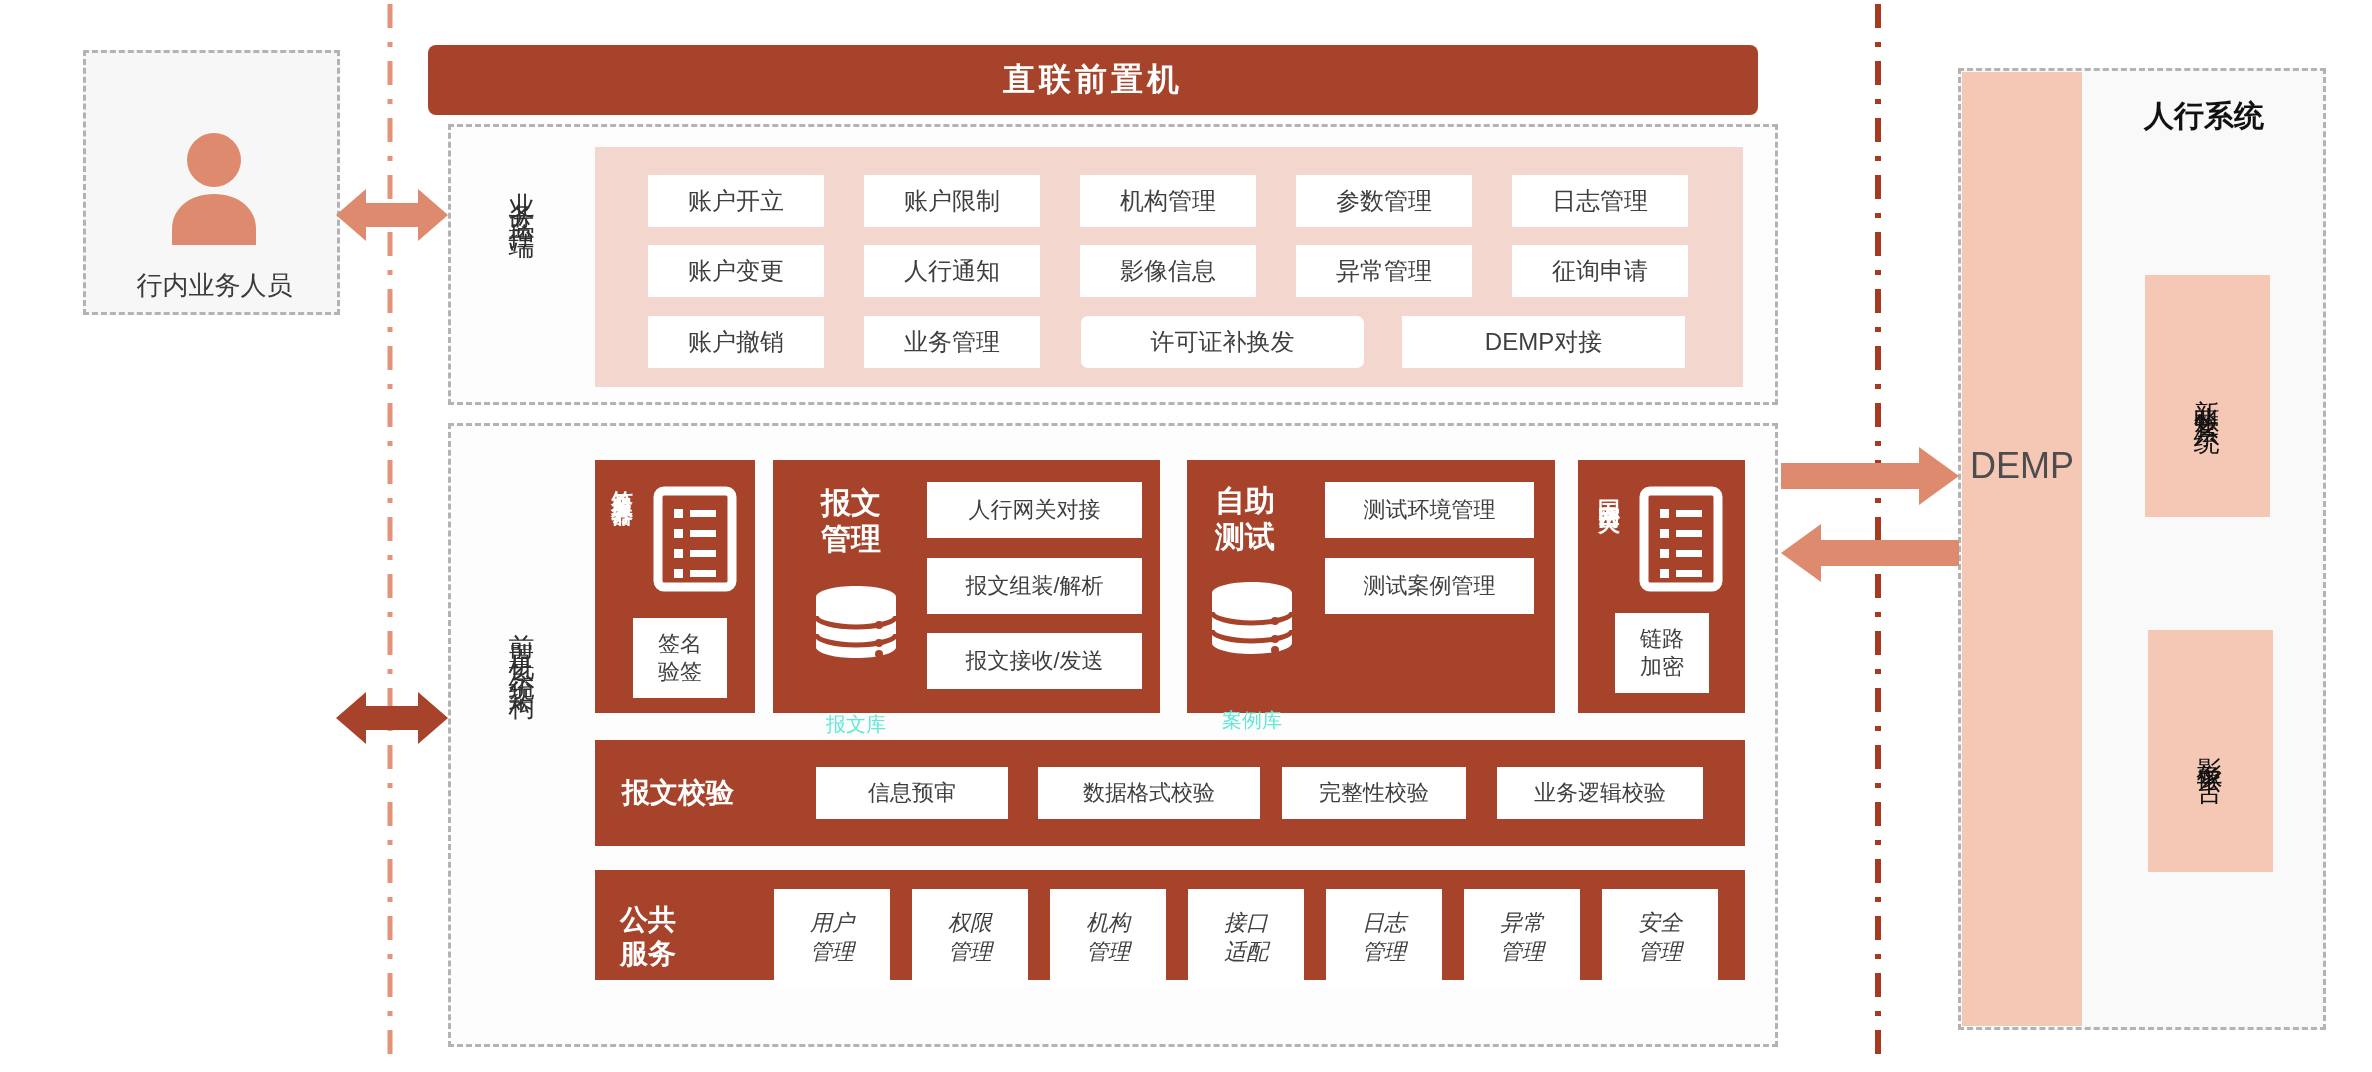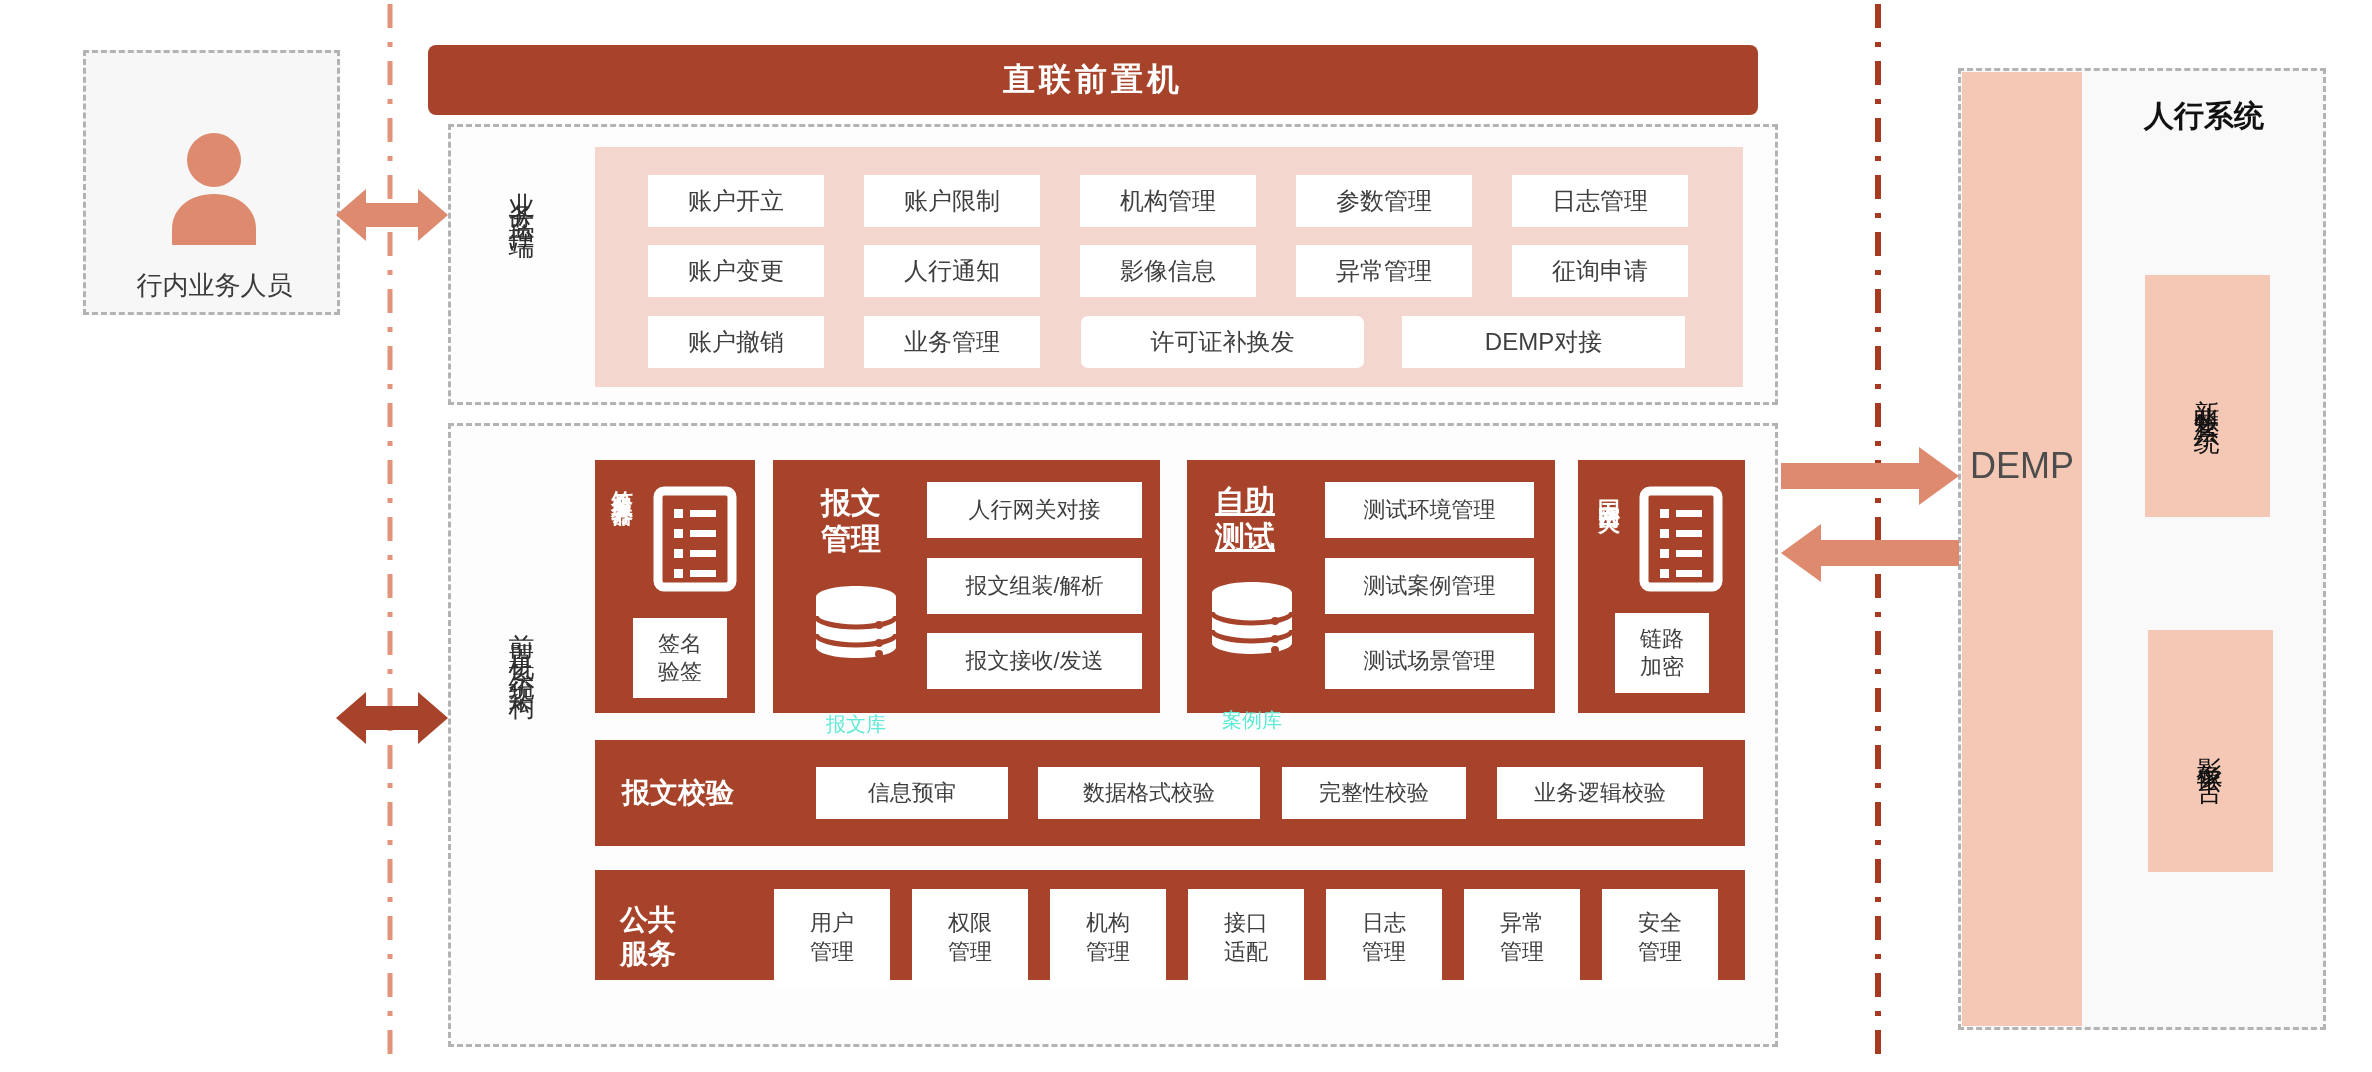--- a/index.html
+++ b/index.html
@@ -16,21 +16,21 @@
   .btn.small{font-size:22px;}
   .block{background:#a8432b;}
   .bar{background:#a8432b;}
   .block-title{color:#ffffff;font-weight:bold;font-size:30px;line-height:1.2;}
   .block-vtitle{color:#ffffff;font-weight:bold;font-size:22px;letter-spacing:4px;writing-mode:vertical-rl;text-orientation:upright;}
   .bar-title{color:#ffffff;font-weight:bold;font-size:28px;line-height:1.2;}
   .pink-box{background:#f5c8b6;display:flex;align-items:center;justify-content:center;}
   .pink-label{font-size:26px;color:#111111;}
   .db-label{color:#5eead4;font-size:20px;text-align:center;margin-top:43px;}
   .wrap2{width:48px;line-height:1.28;}
-  .wrap2c{width:50px;line-height:1.3;}
+  .wrap2c{width:50px;line-height:1.3;font-style:italic;}
   .title-black{font-weight:bold;color:#111111;}
 </style>
 </head>
 <body>
 
 <div id="canvas">
 
   <svg class="abs" style="left:0;top:0;" width="2372" height="1072">
     <line x1="390" y1="4" x2="390" y2="1066" stroke="#e2937a" stroke-width="5" stroke-dasharray="24 14 5 14"></line>
     <line x1="1878" y1="4" x2="1878" y2="1066" stroke="#a63a20" stroke-width="6" stroke-dasharray="24 14 5 14"></line>
@@ -106,33 +106,32 @@
         <circle cx="66" cy="59" r="4" fill="#a8432b"></circle>
         <circle cx="66" cy="70" r="4" fill="#a8432b"></circle>
     </svg>
     <div class="abs db-label" style="left:33px;top:208px;width:100px;">报文库</div>
     <div class="abs btn small" style="left:154px;top:22px;width:215px;height:56px;">人行网关对接</div>
     <div class="abs btn small" style="left:154px;top:98px;width:215px;height:56px;">报文组装/解析</div>
     <div class="abs btn small" style="left:154px;top:173px;width:215px;height:56px;">报文接收/发送</div>
   </div>
 
   <div class="abs block" style="left:1187px;top:460px;width:368px;height:253px;">
-    <div class="abs block-title" style="left:28px;top:23px;width:66px;text-decoration:underline;">自助测试</div>
+    <div class="abs block-title" style="left:28px;top:23px;width:66px;">自助测试</div>
     <svg class="abs" style="left:22px;top:120px;" width="86" height="80" viewBox="0 0 86 80">
       <path d="M3,13 C3,6.9 20.9,2 43,2 C65.1,2 83,6.9 83,13 L83,63 C83,69.1 65.1,74 43,74 C20.9,74 3,69.1 3,63 Z" fill="#ffffff"></path>
       <path d="M3,32 A40,11 0 0 0 83,32" stroke="#a8432b" stroke-width="5" fill="none"></path>
       <path d="M3,50 A40,11 0 0 0 83,50" stroke="#a8432b" stroke-width="5" fill="none"></path>
       <circle cx="66" cy="41" r="4" fill="#a8432b"></circle>
         <circle cx="66" cy="59" r="4" fill="#a8432b"></circle>
         <circle cx="66" cy="70" r="4" fill="#a8432b"></circle>
     </svg>
     <div class="abs db-label" style="left:15px;top:204px;width:100px;">案例库</div>
     <div class="abs btn small" style="left:138px;top:22px;width:209px;height:56px;">测试环境管理</div>
     <div class="abs btn small" style="left:138px;top:98px;width:209px;height:56px;">测试案例管理</div>
-    <div class="abs btn small" style="left:138px;top:173px;width:209px;height:56px;">测试场景管理</div>
   </div>
 
   <div class="abs block" style="left:1578px;top:460px;width:167px;height:253px;">
     <span class="abs block-vtitle" style="left:16px;top:22px;">国密网关</span>
     <svg class="abs" style="left:60px;top:26px;" width="86" height="106" viewBox="0 0 86 106">
       <rect x="6" y="5" width="74" height="96" rx="6" fill="none" stroke="#ffffff" stroke-width="9"></rect>
       <rect x="22" y="23" width="9" height="9" fill="#ffffff"></rect>
         <rect x="38" y="24" width="26" height="7" fill="#ffffff"></rect>
       <rect x="22" y="43" width="9" height="9" fill="#ffffff"></rect>
         <rect x="38" y="44" width="26" height="7" fill="#ffffff"></rect>

